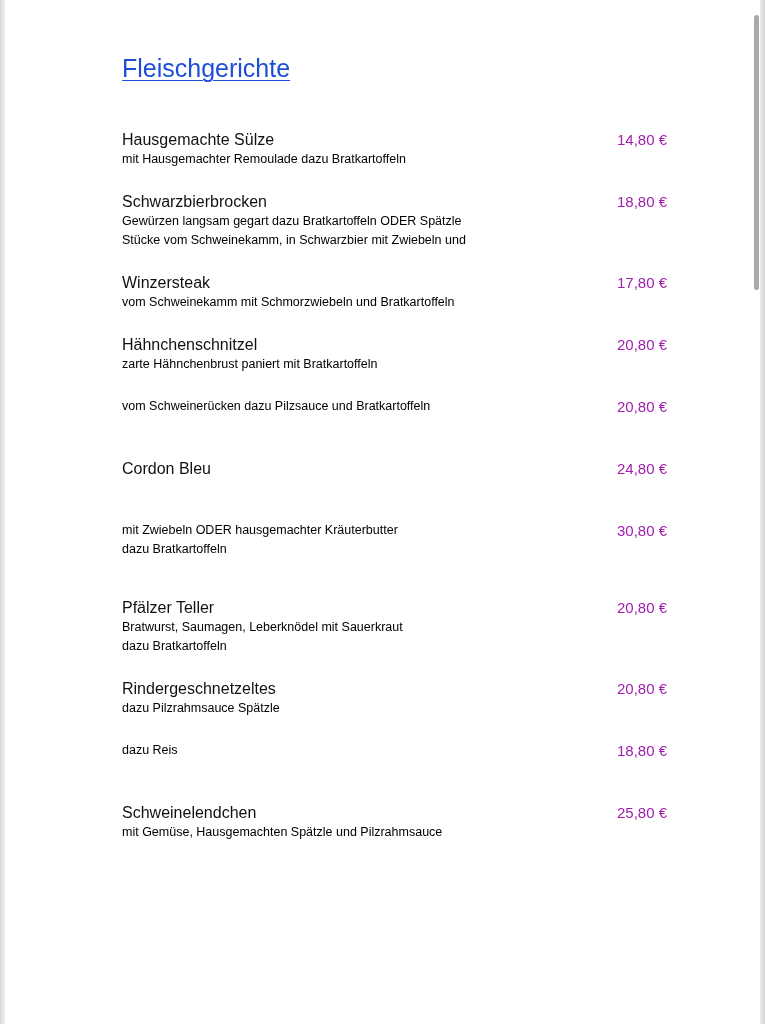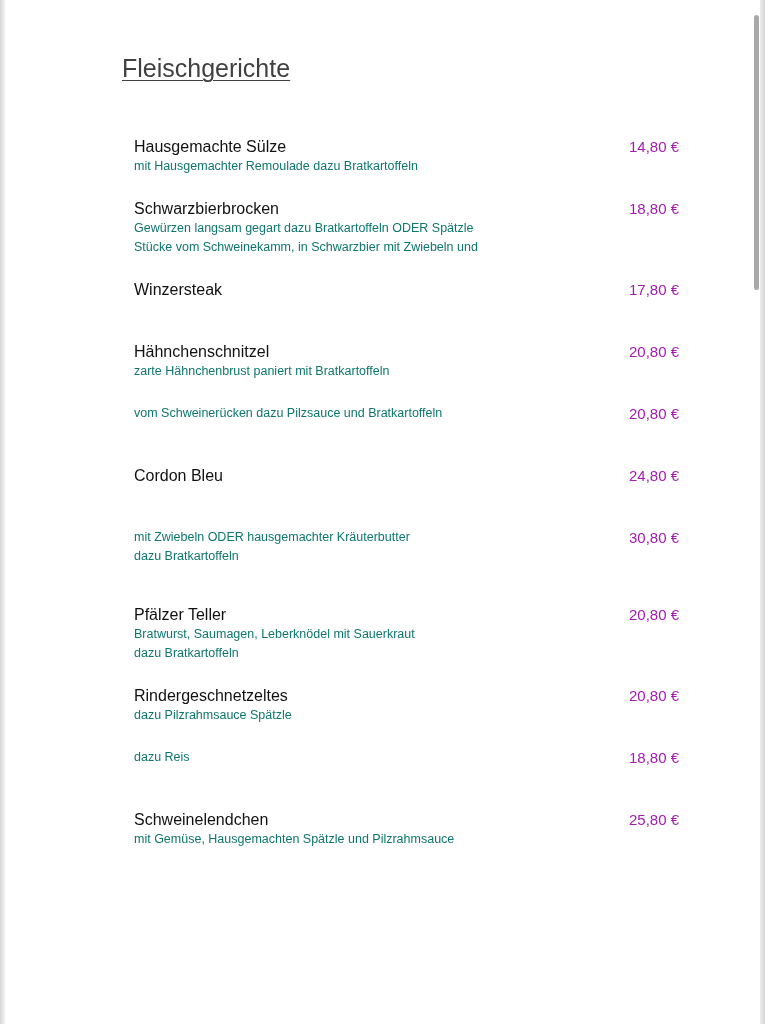--- a/index.html
+++ b/index.html
@@ -47,39 +47,38 @@
     width: 560px;
   }
   .title {
     position: absolute;
     left: 0;
     top: 54px;
     font-size: 25px;
     text-decoration: underline;
     text-decoration-thickness: 1px;
     text-underline-offset: 3px;
-    color: #404040;
+    color: #1d4ed8;
     white-space: nowrap;
   }
   .item {
     position: absolute;
-    left: 12px;
+    left: 0;
     width: 560px;
-    margin-top: 7px;
   }
   .item-name {
     font-size: 16px;
     line-height: 20px;
     color: #111;
     white-space: nowrap;
   }
   .item-desc {
     font-size: 12.5px;
     line-height: 19px;
-    color: #0f766e;
+    color: #000000;
     white-space: nowrap;
   }
   .item-price {
     position: absolute;
     left: 495px;
     top: 0;
     font-size: 15px;
     line-height: 20px;
     color: #a21caf;
     white-space: nowrap;
@@ -103,20 +102,21 @@
 
   <div class="item" style="top:192px">
     <div class="item-name">Schwarzbierbrocken</div>
     <div class="item-desc">Gewürzen langsam gegart dazu Bratkartoffeln ODER Spätzle</div>
     <div class="item-desc">Stücke vom Schweinekamm, in Schwarzbier  mit Zwiebeln und</div>
     <div class="item-price">18,80 €</div>
   </div>
 
   <div class="item" style="top:273px">
     <div class="item-name">Winzersteak</div>
+    <div class="item-desc">vom Schweinekamm mit Schmorzwiebeln und Bratkartoffeln</div>
     <div class="item-price">17,80 €</div>
   </div>
 
   <div class="item" style="top:335px">
     <div class="item-name">Hähnchenschnitzel</div>
     <div class="item-desc">zarte Hähnchenbrust paniert mit Bratkartoffeln</div>
     <div class="item-price">20,80 €</div>
   </div>
 
   <div class="item" style="top:397px">

